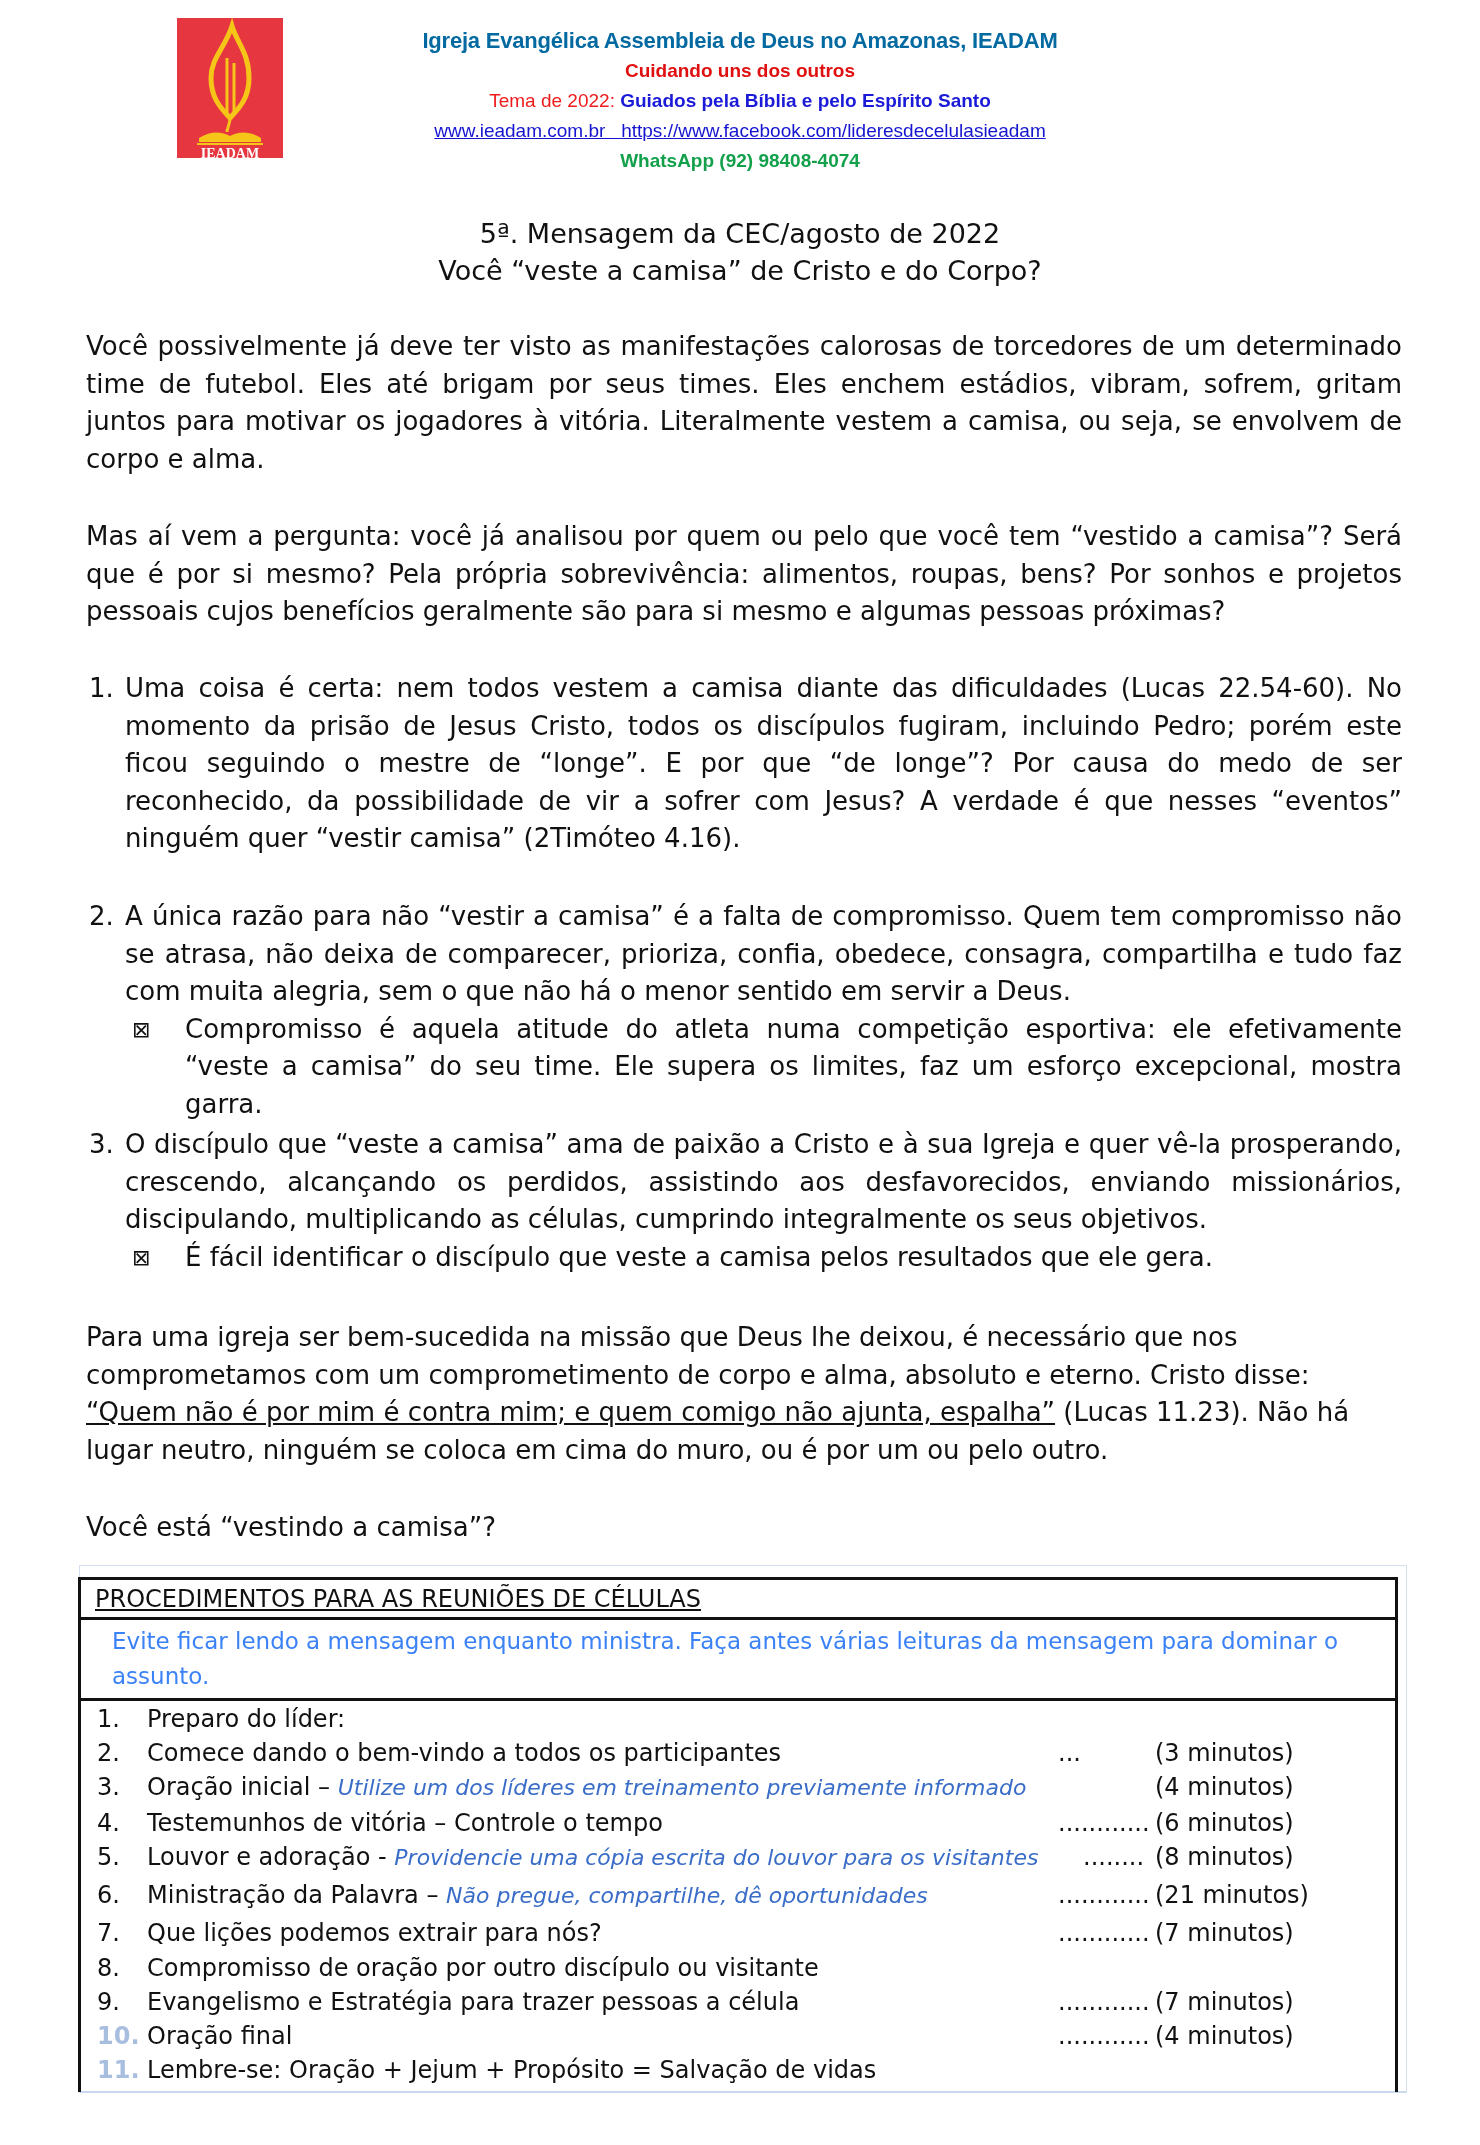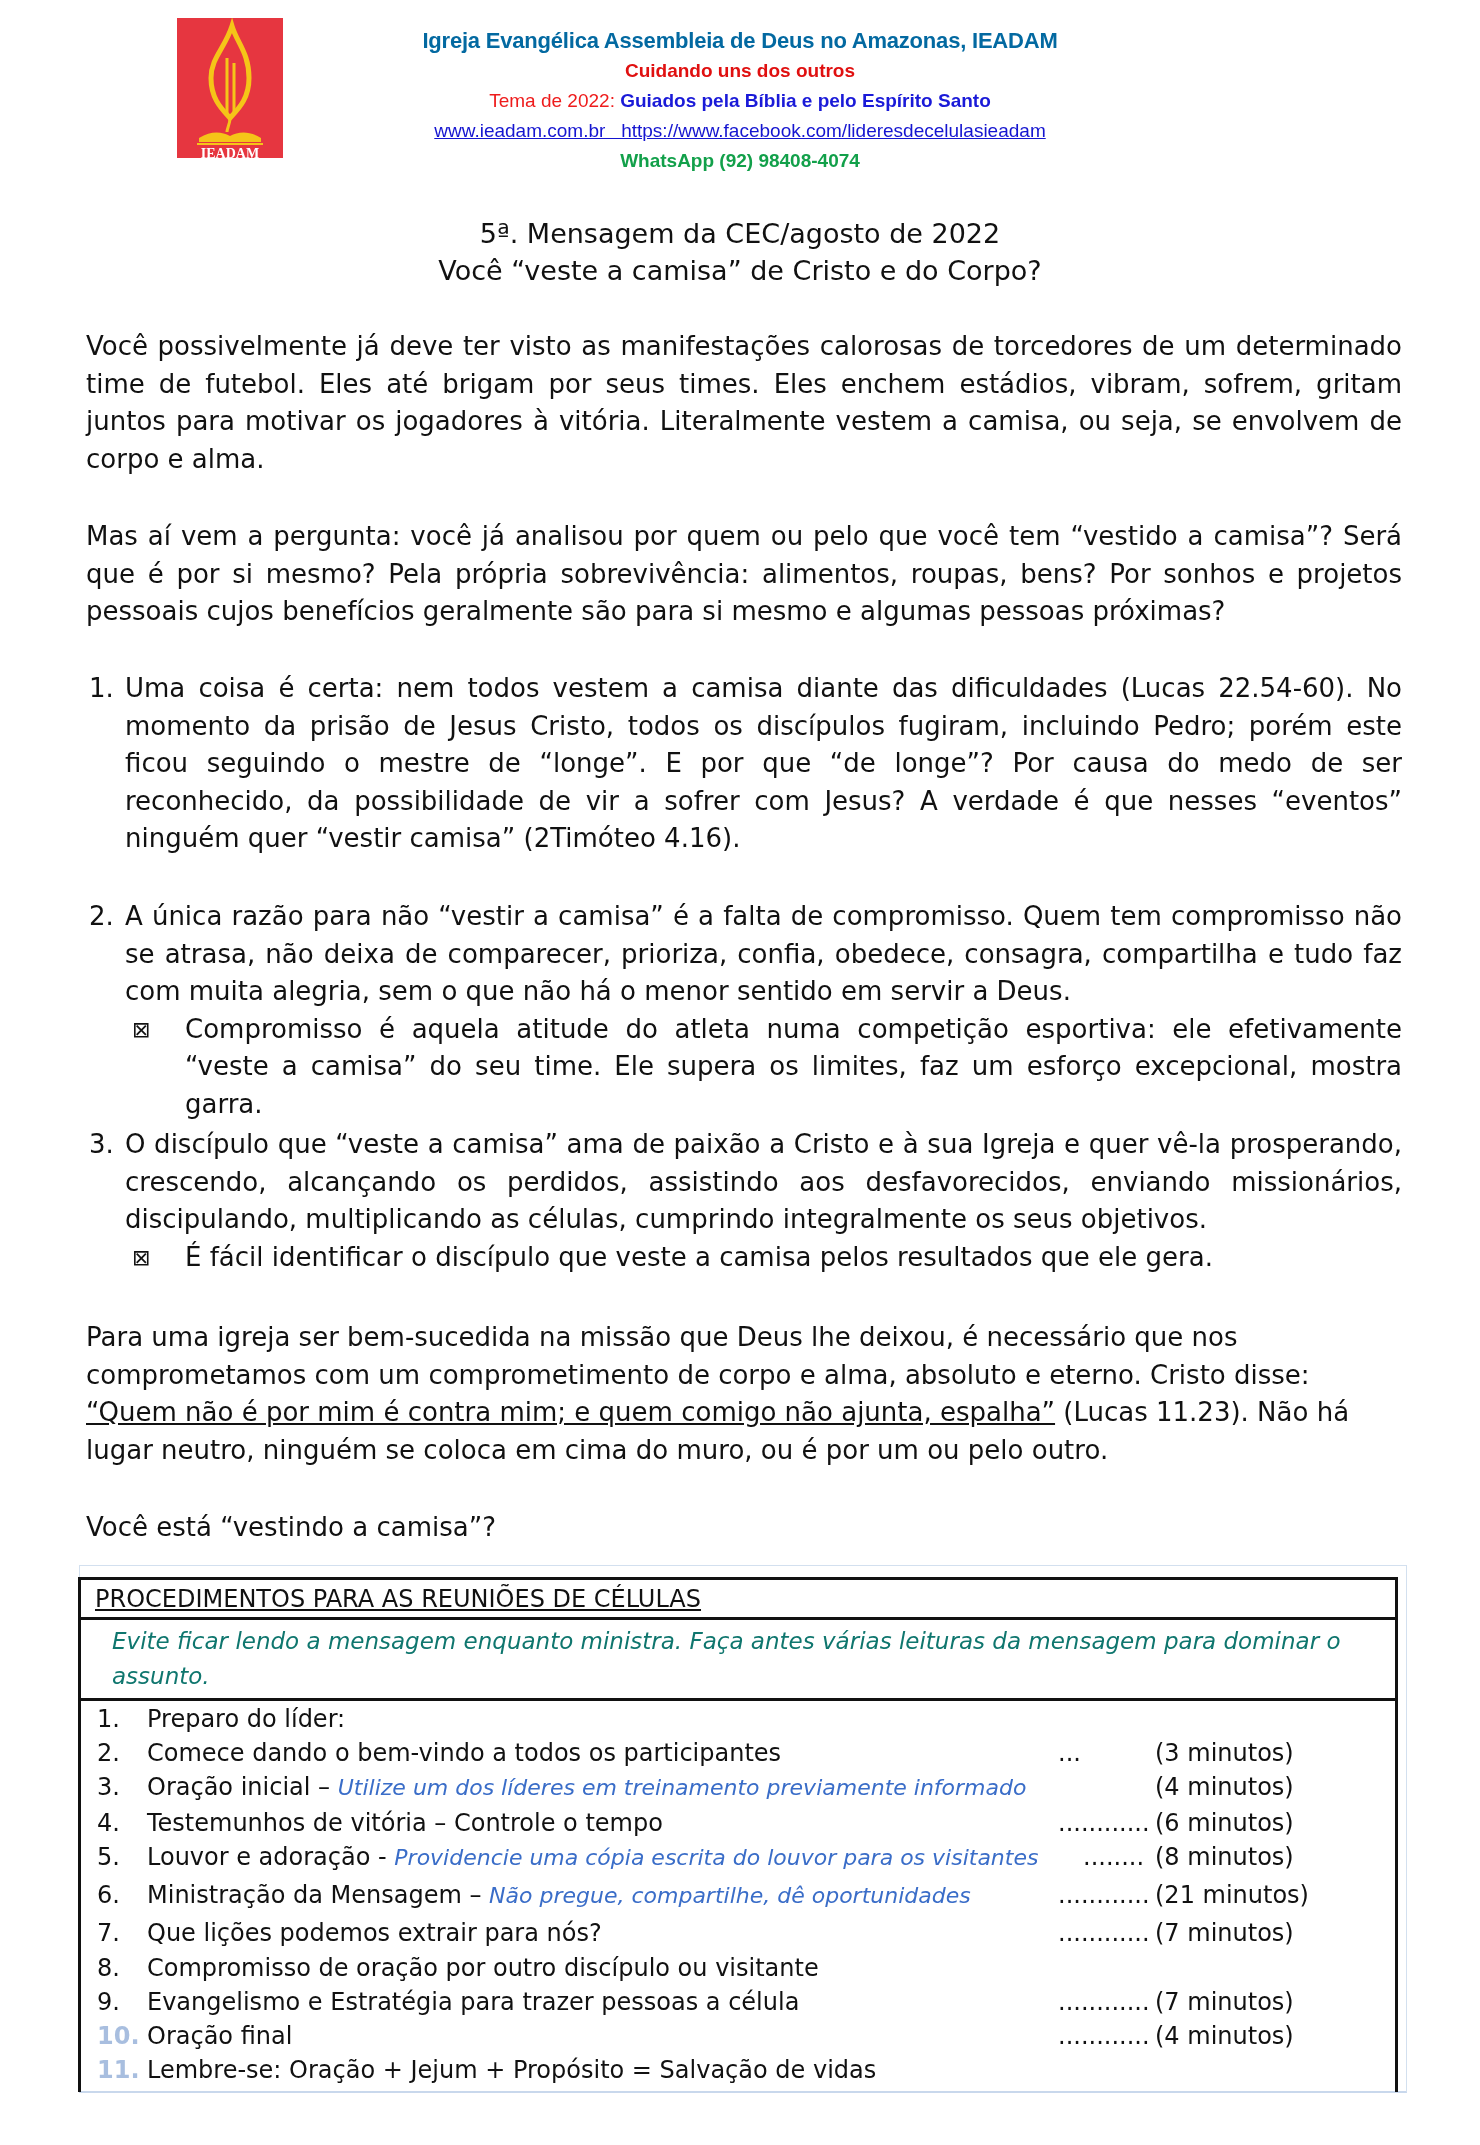--- a/index.html
+++ b/index.html
@@ -39,21 +39,21 @@
   .p3 { top:1319px; text-align:left; }
   .p3 u { text-decoration:underline; }
   .p4 { top:1509px; }
 
   
   .outer { left:79px; top:1565px; width:1328px; height:528px; border:1px solid #d3e0ef; border-bottom:2px solid #c9d8ec; box-sizing:border-box; }
   .tbl { left:78px; top:1577px; width:1320px; height:515px; border:3px solid #111; border-bottom:none; box-sizing:border-box; }
   .trow-h { position:absolute; left:0; top:0; width:100%; height:40px; border-bottom:3px solid #111; box-sizing:border-box; }
   .trow-h span { position:absolute; left:14px; top:5px; font-size:24px; text-decoration:underline; }
   .trow-i { position:absolute; left:0; top:40px; width:100%; height:81px; border-bottom:3px solid #111; box-sizing:border-box; }
-  .trow-i div { position:absolute; left:31px; top:4px; width:1270px; font-size:23px; line-height:35px; color:#0f766e; font-style:italic; }
+  .trow-i div { position:absolute; left:31px; top:4px; width:1270px; font-size:23px; line-height:35px; color:#3b82f6; }
   .items { position:absolute; left:0; top:121px; width:100%; }
   .item { position:absolute; left:0; width:100%; height:34px; font-size:24px; }
   .item .n { position:absolute; left:16px; }
   .item .n.faded { color:#a8bedf; font-weight:bold; }
   .item .lbl { position:absolute; left:66px; white-space:nowrap; }
   .item .lbl i { color:#3a6dc8; font-size:22px; }
   .item .dots { position:absolute; left:977px; }
   .item .mins { position:absolute; left:1074px; white-space:nowrap; }
 </style>
 </head>
@@ -141,21 +141,21 @@
       <span class="mins">(6 minutos)</span>
     </div>
     <div class="item" style="top:142px">
       <span class="n">5.</span>
       <span class="lbl"><span>Louvor e adoração - </span><i>Providencie uma cópia escrita do louvor para os visitantes</i></span>
       <span class="dots" style="left:1002px">........</span>
       <span class="mins">(8 minutos)</span>
     </div>
     <div class="item" style="top:180px">
       <span class="n">6.</span>
-      <span class="lbl"><span>Ministração da Mensagem – </span><i>Não pregue, compartilhe, dê oportunidades</i></span>
+      <span class="lbl"><span>Ministração da Palavra – </span><i>Não pregue, compartilhe, dê oportunidades</i></span>
       <span class="dots">............</span>
       <span class="mins">(21 minutos)</span>
     </div>
     <div class="item" style="top:218px">
       <span class="n">7.</span>
       <span class="lbl"><span>Que lições podemos extrair para nós?</span><i></i></span>
       <span class="dots">............</span>
       <span class="mins">(7 minutos)</span>
     </div>
     <div class="item" style="top:253px">

